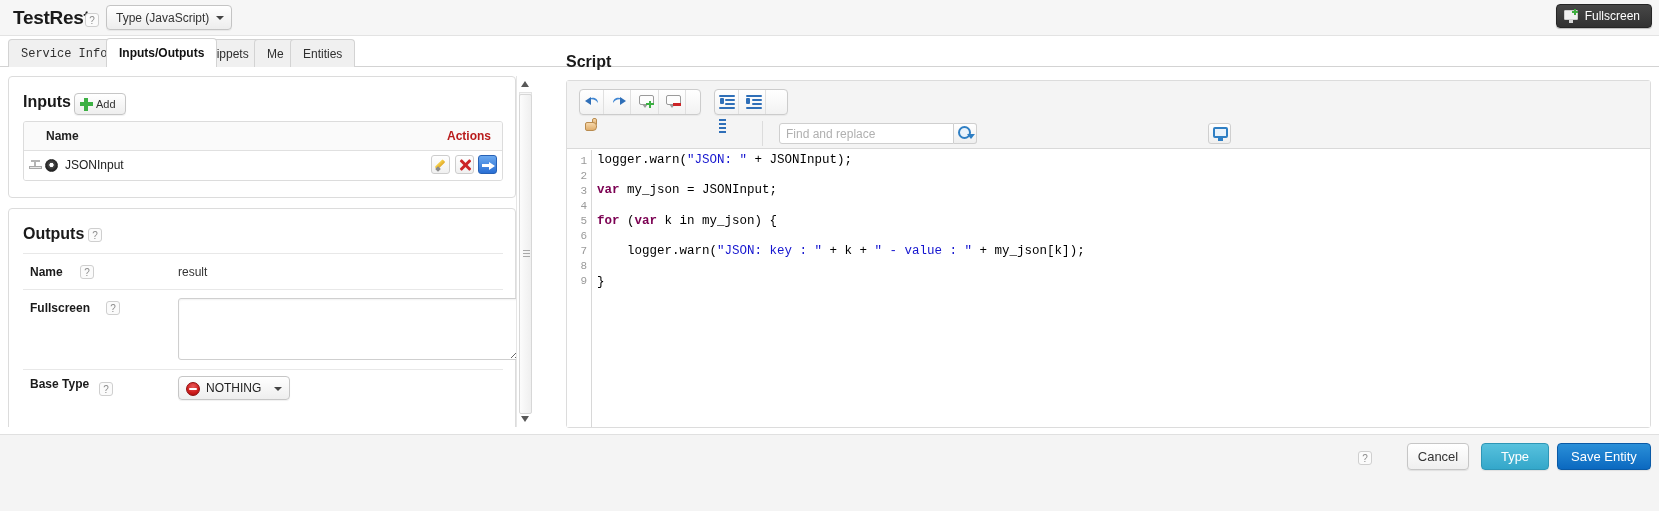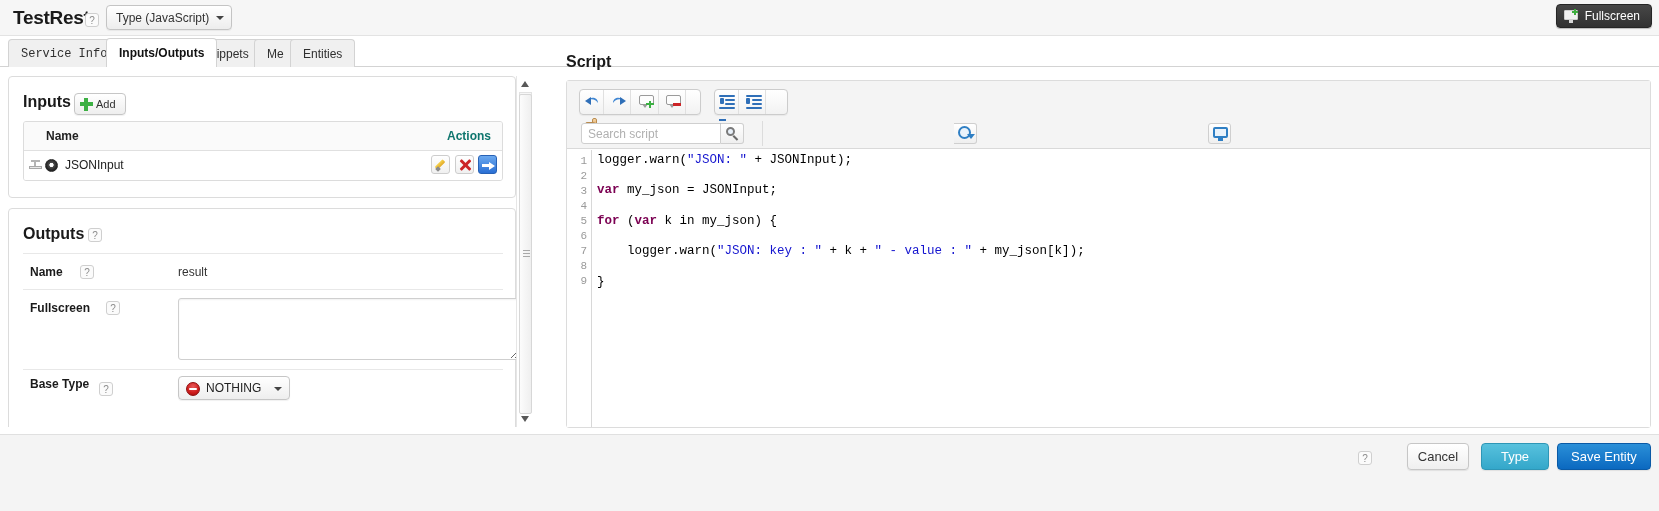--- a/index.html
+++ b/index.html
@@ -148,21 +148,21 @@
     position:absolute; left:14px; top:44px; width:480px;
     border:1px solid #dcdcdc; border-radius:3px;
     overflow:hidden; background:#fff;
   }
   .tbl-head {
     height:29px; background:#fafafa;
     border-bottom:1px solid #e0e0e0;
     position:relative;
   }
   .tbl-head .col-name { position:absolute; left:22px; top:7px; font-weight:bold; font-size:12px; color:#222; }
-  .tbl-head .col-actions { position:absolute; right:11px; top:7px; font-weight:bold; font-size:12px; color:#0f766e; }
+  .tbl-head .col-actions { position:absolute; right:11px; top:7px; font-weight:bold; font-size:12px; color:#b91c1c; }
   .tbl-row { height:29px; position:relative; background:#fff; }
   .tbl-row .drag-handle {
     position:absolute; left:5px; top:9px; width:13px; height:11px;
   }
   .tbl-row .drag-handle .dh-bar { position:absolute; background:#b4b4b4; }
   .tbl-row .drag-handle .dh-top { left:2px; top:0px; width:9px; height:2px; }
   .tbl-row .drag-handle .dh-stem { left:5px; top:2px; width:2px; height:4px; }
   .tbl-row .drag-handle .dh-bot { left:0px; top:6px; width:13px; height:3px; border:1px solid #a8a8a8; background:#e9e9e9; box-sizing:border-box; }
 
   .io-dot {
@@ -641,33 +641,25 @@
               <i class="l3"></i>
               <i class="l4"></i>
               <i class="arr"></i>
             </span>
         </span>
         <span class="tb-btn">
           <span class="ico-format"><i class="blk b1"></i><i class="blk b2"></i><i class="blk b3"></i><i class="blk b4"></i><i class="r1"></i><i class="r2"></i><i class="r3"></i></span>
         </span>
       </div>
 
-      <div class="search-wrap" style="left:14px; width:164px;">
-        <input class="search-input" type="text" placeholder="Search script" style="">
-        <span class="search-btn" style="left:140px;">
-          <span class="ico-magnifier">
-              <i class="lens"></i>
-              <i class="handle"></i>
-            </span>
-        </span>
-      </div>
 
       <div class="vsep" style="left:195px;"></div>
 
       <div class="search-wrap" style="left:212px; width:208px;">
+        <input class="search-input" style="width: 175px;" type="text" placeholder="Find and replace">
         <span class="search-btn" style="left:175px;">
           <span class="ico-replace">
               <i class="c"></i>
               <i class="a1"></i>
             </span>
         </span>
       </div>
 
       <span class="search-btn" style="position:absolute; left:641px; top:42px; border-radius:3px; border-left:1px solid #cfcfcf;">
         <span class="ico-monitor">

